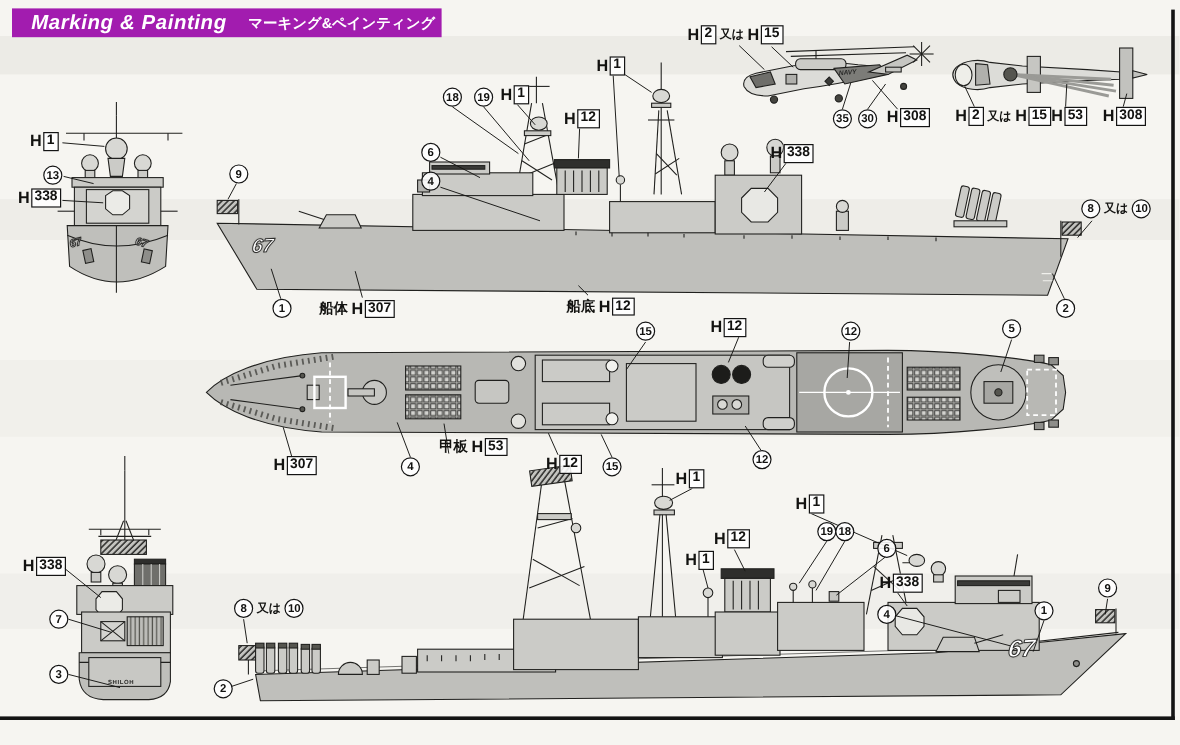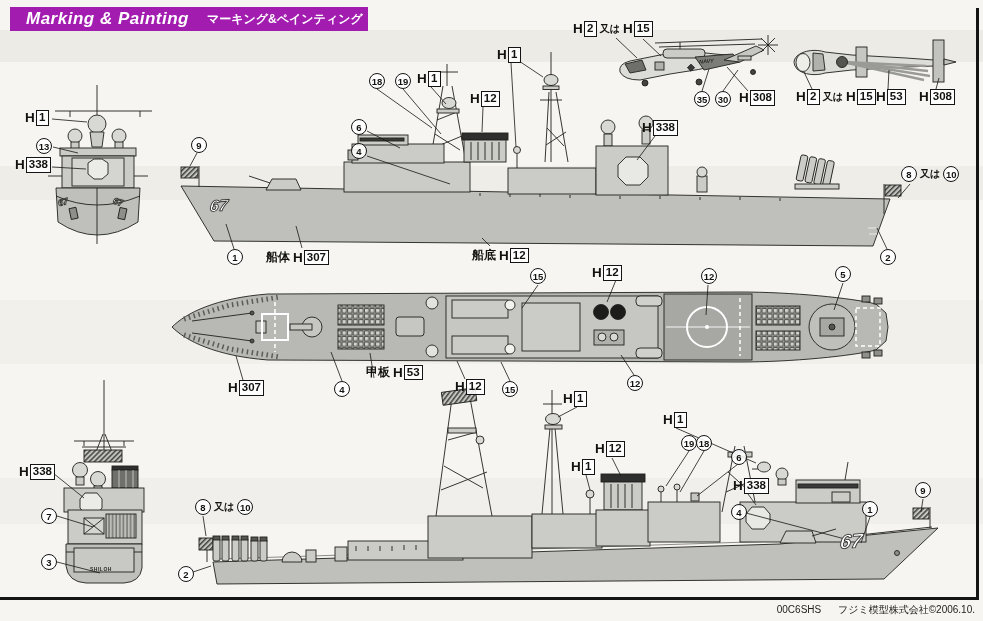--- a/index.html
+++ b/index.html
@@ -600,18 +600,14 @@
 
 <div class="m67" style="left:210px;top:197px;font-size:16px;transform:skewX(-10deg) rotate(-3deg)">67</div>
 <div class="m67" style="left:840px;top:530px;font-size:20px;transform:skewX(-10deg) rotate(-4deg)">67</div>
 <div class="m67" style="left:58px;top:197px;font-size:9px;transform:rotate(-15deg)">67</div>
 <div class="m67" style="left:113px;top:197px;font-size:9px;transform:rotate(15deg)">67</div>
 <div class="tiny" style="left:699px;top:58px;font-size:5.5px;font-style:italic;transform:rotate(-5deg)">NAVY</div>
 <div class="tiny" style="left:90px;top:566px;font-size:5px;letter-spacing:.5px">SHILOH</div>
 
 <div class="border-r"></div>
 <div class="border-b"></div>
-<div class="footer">
-  <span style="margin-left:0">00C6SHS</span>
-  <span>フジミ模型株式会社©2006.10.</span>
+
 </div>
 
-</div>
-
 </body></html>

